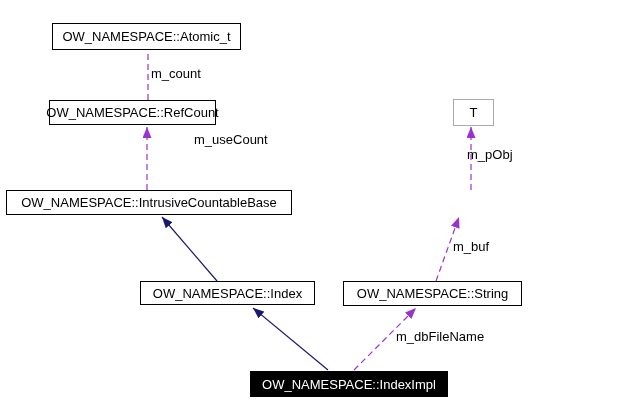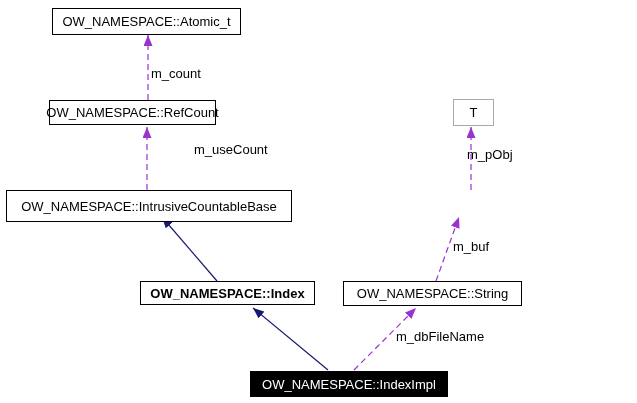--- a/index.html
+++ b/index.html
@@ -92,48 +92,48 @@
 
     <line class="edge-usage" x1="148" y1="100" x2="148" y2="35" marker-end="url(#arrow-usage)"></line>
     <line class="edge-usage" x1="147" y1="190" x2="147" y2="127" marker-end="url(#arrow-usage)"></line>
     <line class="edge-usage" x1="471" y1="190" x2="471" y2="127" marker-end="url(#arrow-usage)"></line>
     <line class="edge-usage" x1="436" y1="281" x2="459" y2="217" marker-end="url(#arrow-usage)"></line>
     <line class="edge-inherit" x1="217" y1="281" x2="162" y2="217" marker-end="url(#arrow-inherit)"></line>
     <line class="edge-inherit" x1="328" y1="370" x2="253" y2="308" marker-end="url(#arrow-inherit)"></line>
     <line class="edge-usage" x1="354" y1="370" x2="416" y2="308" marker-end="url(#arrow-usage)"></line>
   </svg>
 
-  <div class="node" style="left:52px; top:8px; width:189px; height:27px;">
+  <div class="node" style="left:52px; top:23px; width:189px; height:27px;">
     <span>OW_NAMESPACE::Atomic_t</span>
   </div>
 
   <div class="node" style="left:49px; top:100px; width:167px; height:25px;">
     <span>OW_NAMESPACE::RefCount</span>
   </div>
 
-  <div class="node" style="left:6px; top:190px; width:286px; height:32px;">
+  <div class="node" style="left:6px; top:190px; width:286px; height:25px;">
     <span>OW_NAMESPACE::IntrusiveCountableBase</span>
   </div>
 
   <div class="node node--template" style="left:453px; top:99px; width:41px; height:27px;">
     <span>T</span>
   </div>
 
 
-  <div class="node" style="left:140px; top:281px; width:175px; height:24px;font-weight:bold;">
+  <div class="node" style="left:140px; top:281px; width:175px; height:24px;">
     <span>OW_NAMESPACE::Index</span>
   </div>
 
   <div class="node" style="left:343px; top:281px; width:179px; height:25px;">
     <span>OW_NAMESPACE::String</span>
   </div>
 
   <div class="node node--focus" style="left:250px; top:371px; width:198px; height:26px;align-items:center;">
     <span>OW_NAMESPACE::IndexImpl</span>
   </div>
 
   <span class="edge-label" style="left:151px; top:67px;">m_count</span>
-  <span class="edge-label" style="left:150px; top:143px;padding-left:44px;">m_useCount</span>
+  <span class="edge-label" style="left:150px; top:133px;padding-left:44px;">m_useCount</span>
   <span class="edge-label" style="left:467px; top:148px;text-align:right;">m_pObj</span>
   <span class="edge-label" style="left:453px; top:240px;">m_buf</span>
   <span class="edge-label" style="left:396px; top:330px;">m_dbFileName</span>
 
 </div>
 
 </body></html>

